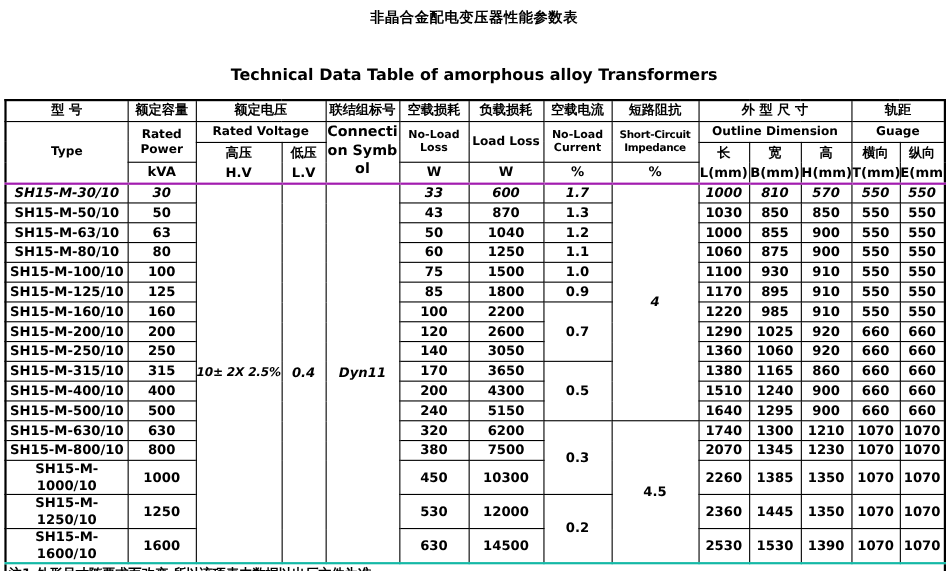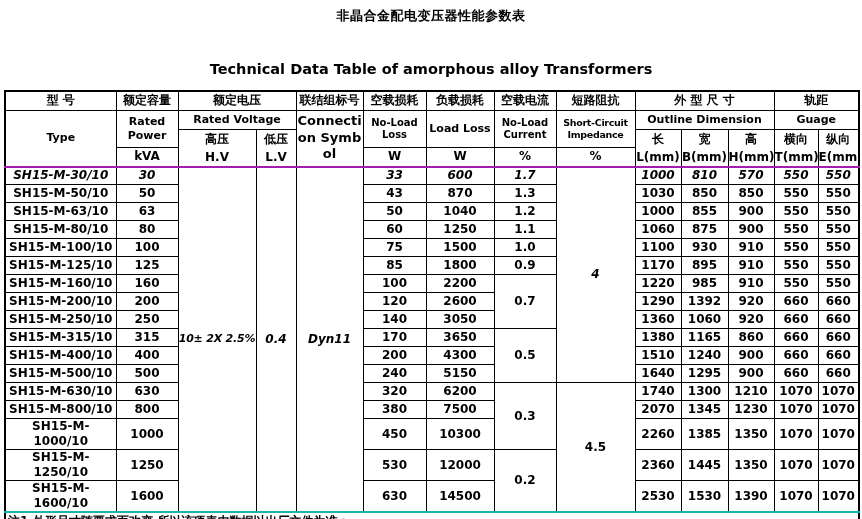--- a/index.html
+++ b/index.html
@@ -221,21 +221,21 @@
         <td>910</td>
         <td>550</td>
         <td>550</td>
       </tr>
       <tr>
         <td>SH15-M-200/10</td>
         <td>200</td>
         <td>120</td>
         <td>2600</td>
         <td>1290</td>
-        <td>1392</td>
+        <td>1025</td>
         <td>920</td>
         <td>660</td>
         <td>660</td>
       </tr>
       <tr>
         <td>SH15-M-250/10</td>
         <td>250</td>
         <td>140</td>
         <td>3050</td>
         <td>1360</td>

